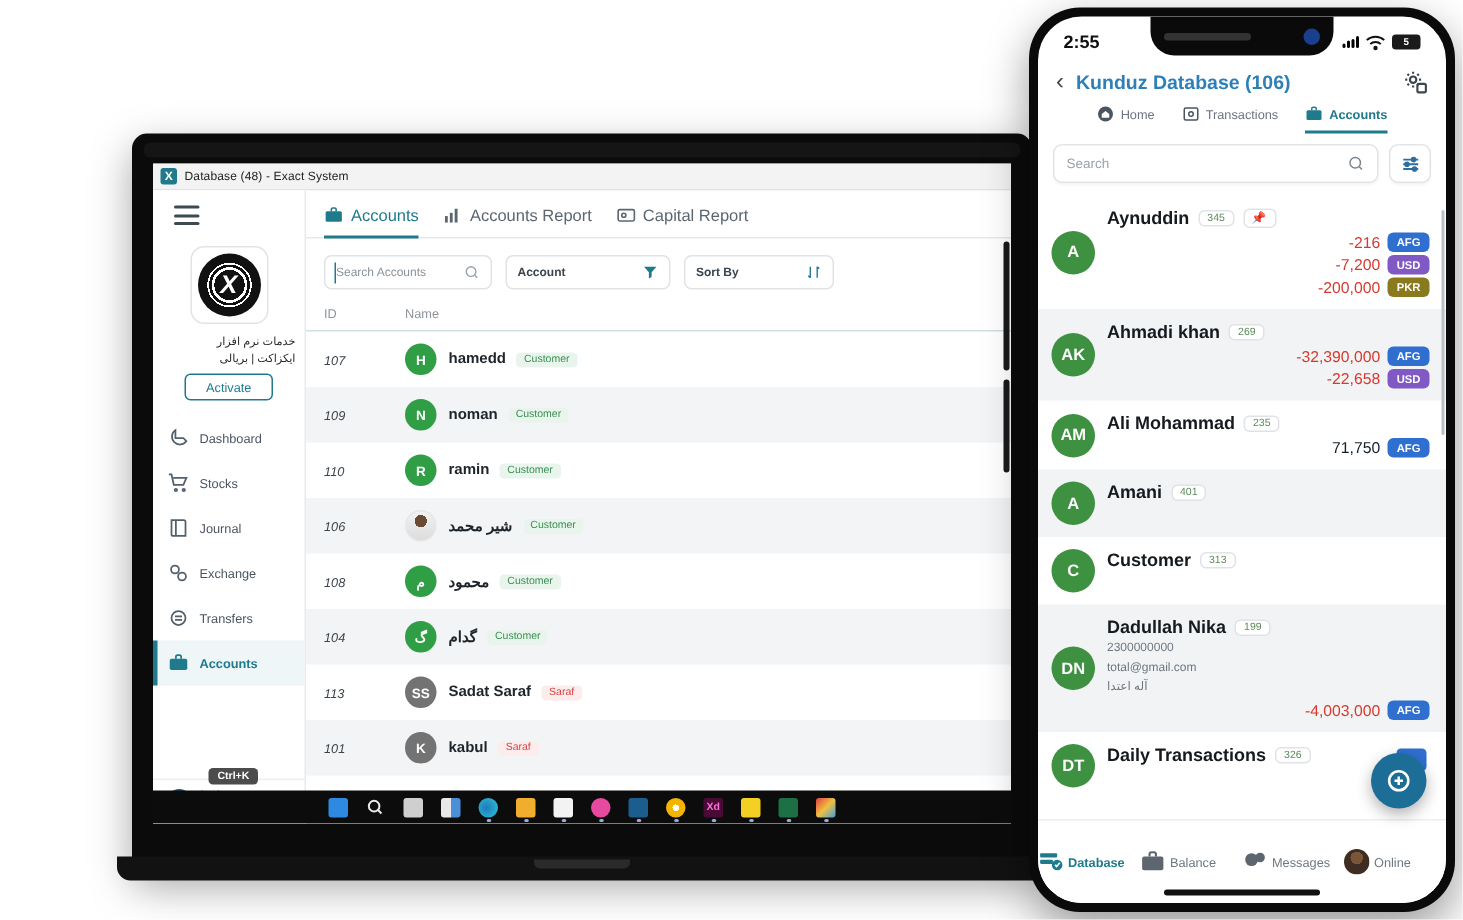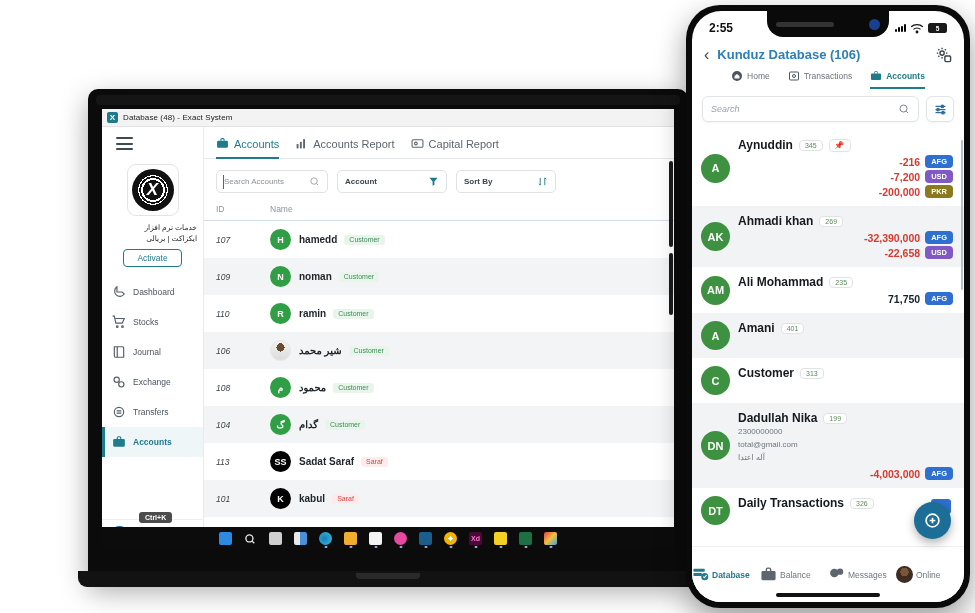--- a/index.html
+++ b/index.html
@@ -138,21 +138,21 @@
   .row {
     display:flex; align-items:center; padding:8px 12px; font-size:9px; color:#2c343b;
   }
   .row:nth-child(even) { background:#f2f4f5; }
   .row .c-id { width:54px; font-size:8.5px; color:#3b454e;font-style:italic; }
   .avatar {
     width:21px; height:21px; border-radius:50%; color:#fff; font-size:9px; font-weight:bold;
     display:flex; align-items:center; justify-content:center; flex:0 0 21px; margin-right:8px;
   }
   .avatar.green { background:#2f9e44; }
-  .avatar.red { background:#000000; }
+  .avatar.red { background:#737373; }
   .avatar.photo {
     background: radial-gradient(circle at 50% 34%, #6b4a34 0 26%, transparent 26%),
                 linear-gradient(#f2f2f2, #dcdcdc);
     border:1px solid #e6e6e6;
   }
   .rname { font-weight:bold; font-size:10px; color:#1d242a; margin-right:7px; }
   .chip { font-size:7px; padding:1.5px 5px; border-radius:3px; }
   .chip.customer { background:#e9f5ec; color:#3a8f53; }
   .chip.saraf { background:#fdecec; color:#d64545; }
   .vscroll {
@@ -218,21 +218,20 @@
     padding-bottom:5px; border-bottom:2px solid transparent; cursor:pointer;
   }
   .ph-tab.active { color:#1f7a8c; border-bottom-color:#1f7a8c; font-weight:bold; }
   .ph-tab .ico { width:12px; height:12px; }
   .ph-search-wrap { display:flex; gap:7px; padding:7px 10px 8px; }
   .ph-search {
     flex:1; height:26px; border:1px solid #e2e5e8; border-radius:6px; background:#fff;
     display:flex; align-items:center; justify-content:space-between; padding:0 8px;
     font-size:9px; color:#9aa2aa;
     box-shadow:0 1px 2px rgba(0,0,0,.05);
-    font-style:italic;
   }
   .ph-filter {
     width:28px; height:26px; border:1px solid #e2e5e8; border-radius:6px; background:#fff;
     display:flex; align-items:center; justify-content:center; cursor:pointer;
     box-shadow:0 1px 2px rgba(0,0,0,.05);
   }
   .acc-list { flex:1; overflow:hidden; position:relative; }
   .acc {
     padding:8px 11px 8px 9px; display:flex; gap:8px; position:relative;
   }
@@ -252,21 +251,21 @@
   .pin-chip {
     border:1px solid #dfe3e6; border-radius:4px; padding:1px 5px;
     font-size:8px; color:#2d7fb8; background:#fff;
   }
   .acc-sub { font-size:8px; color:#6e7780; line-height:1.5; margin-top:1px; }
   .acc-sub.rtl { direction:rtl; text-align:left; }
   .bal-rows { margin-top:3px; }
   .bal-row {
     display:flex; align-items:center; justify-content:flex-end; gap:5px; margin-top:2px;
   }
-  .bal-amt { font-size:10.5px; font-weight:bold; }
+  .bal-amt { font-size:10.5px; font-weight:normal; }
   .bal-amt.neg { color:#d63a2f; }
   .bal-amt.pos { color:#15202b; }
   .cur {
     font-size:7.5px; font-weight:bold; color:#fff; padding:2px 6px; border-radius:4px;
     min-width:27px; text-align:center;
   }
   .ph-scroll {
     position:absolute; right:1px; top:10px; width:2px; height:150px;
     background:#b9bfc5; border-radius:2px;
   }

